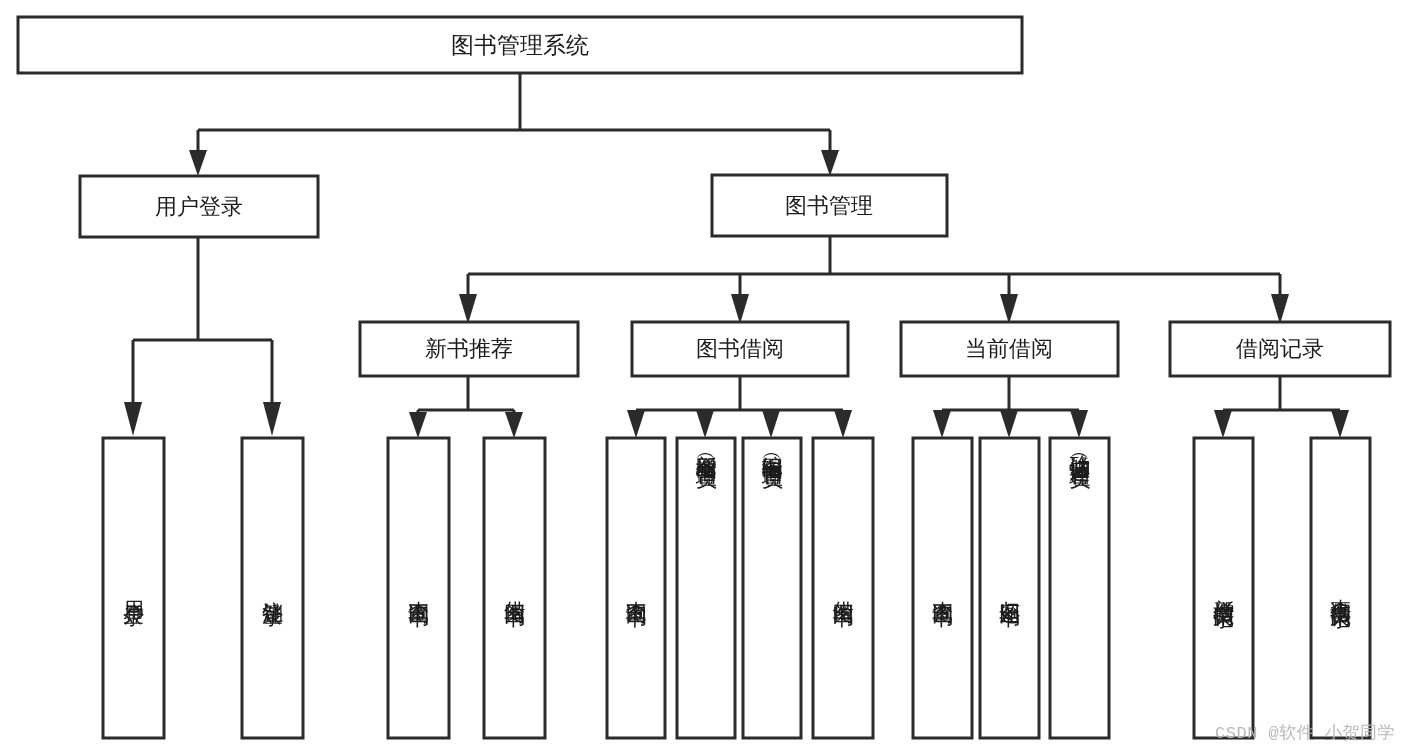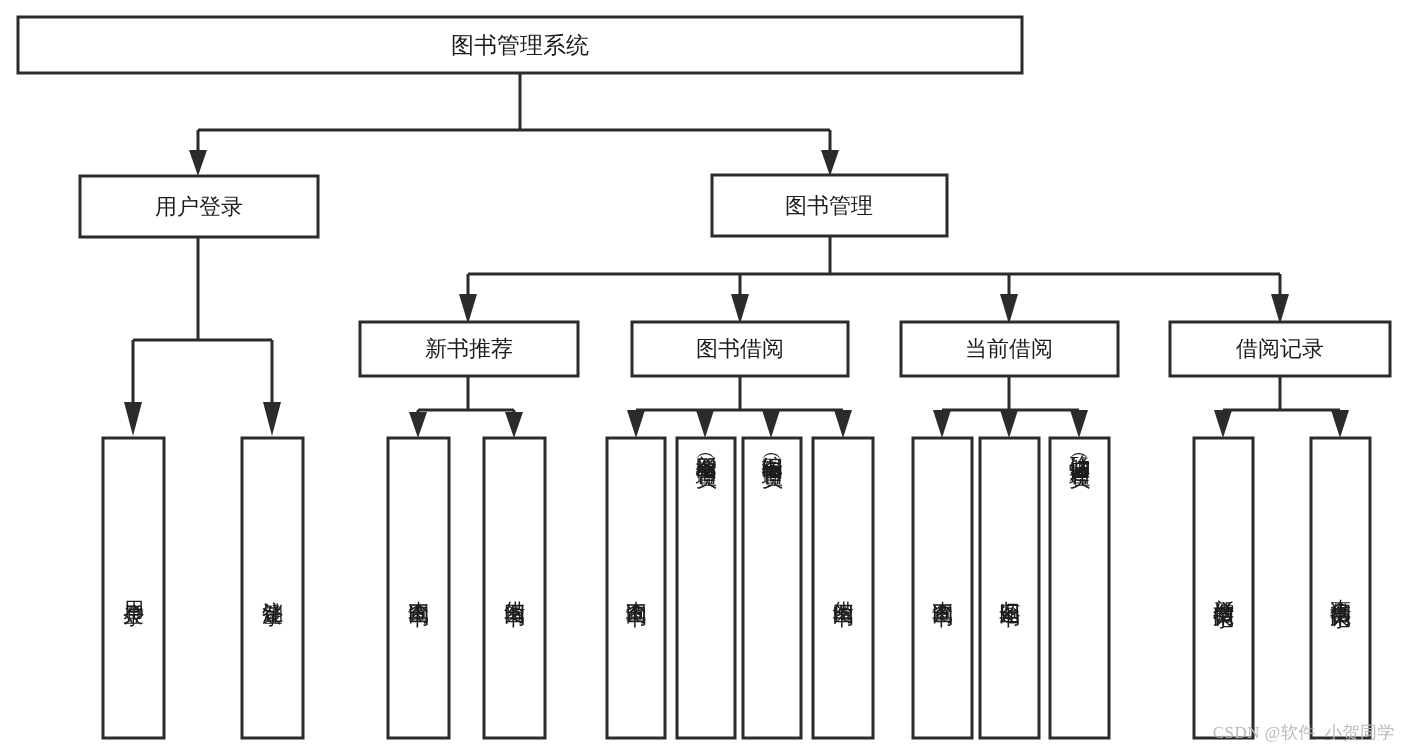--- a/index.html
+++ b/index.html
@@ -66,21 +66,21 @@
     line-height: 1.16;
     letter-spacing: 2px;
     color: #1c1c1c;
     white-space: nowrap;
     text-align: center;
   }
   .watermark {
     position: absolute;
     right: 10px;
     bottom: 7px;
-    font-family: Liberation Serif, serif;
+    font-family: Liberation Mono, monospace;
     font-size: 17px;
     color: #b9b9b9;
     letter-spacing: 0.5px;
     white-space: nowrap;
   }
 </style>
 </head>
 <body>
 
 <div id="diagram-root">

